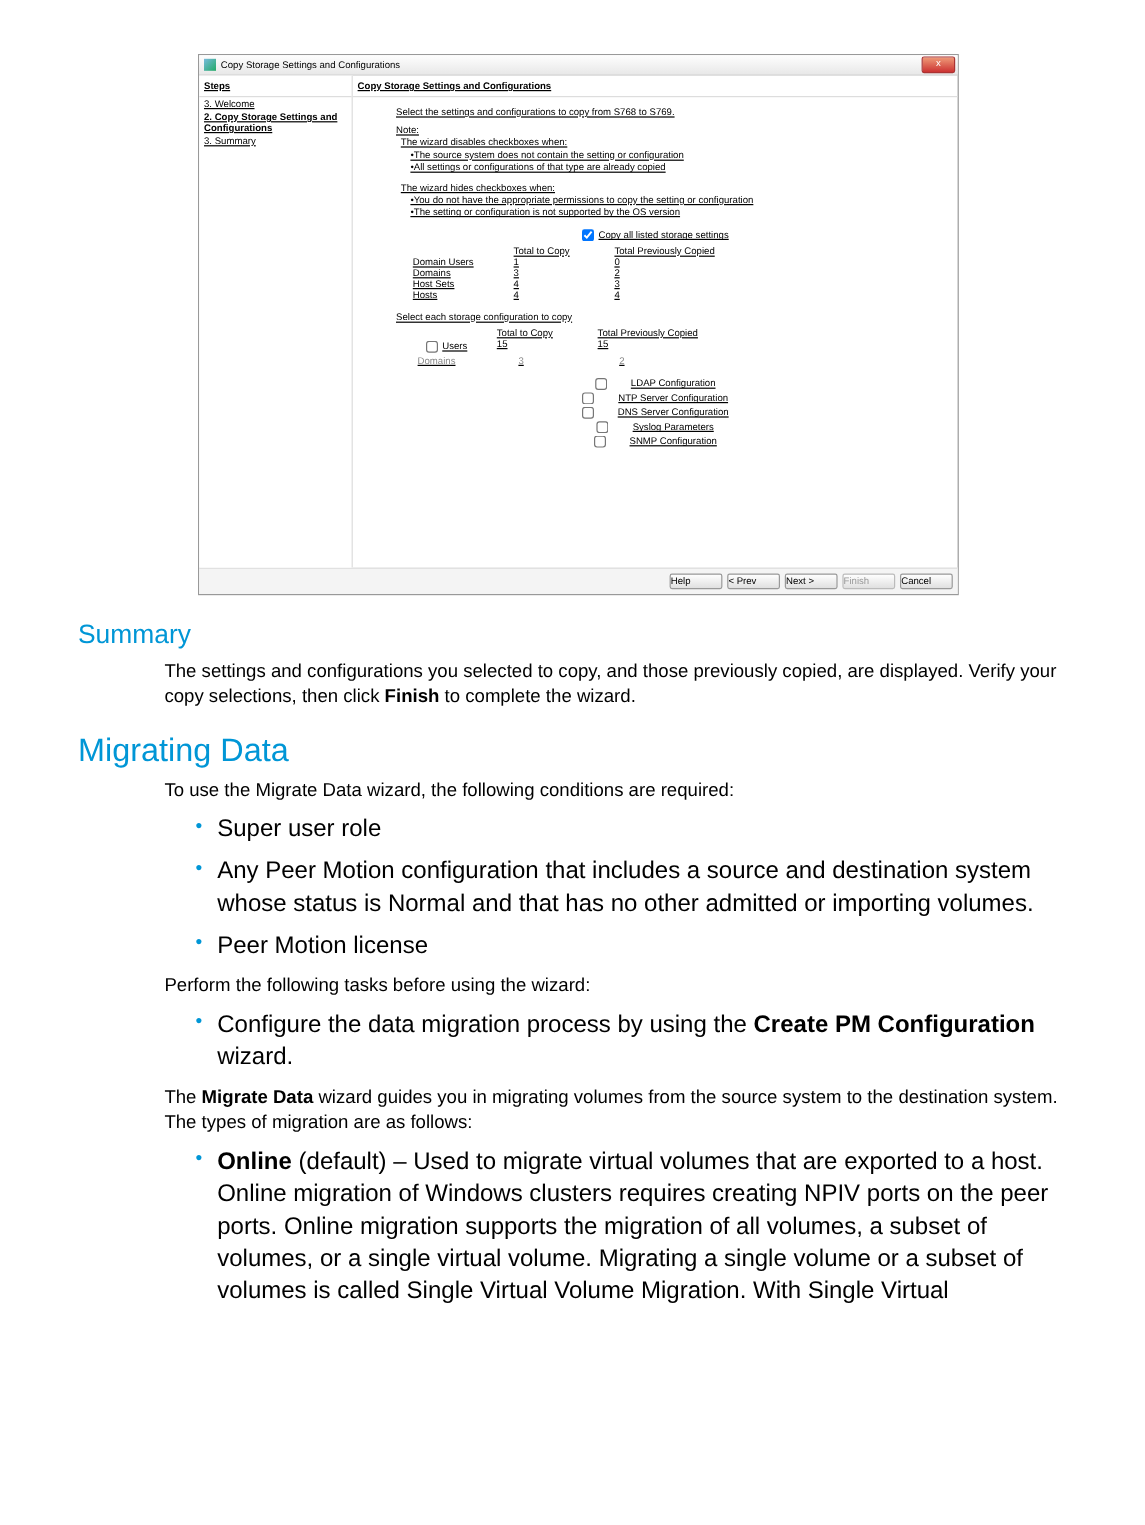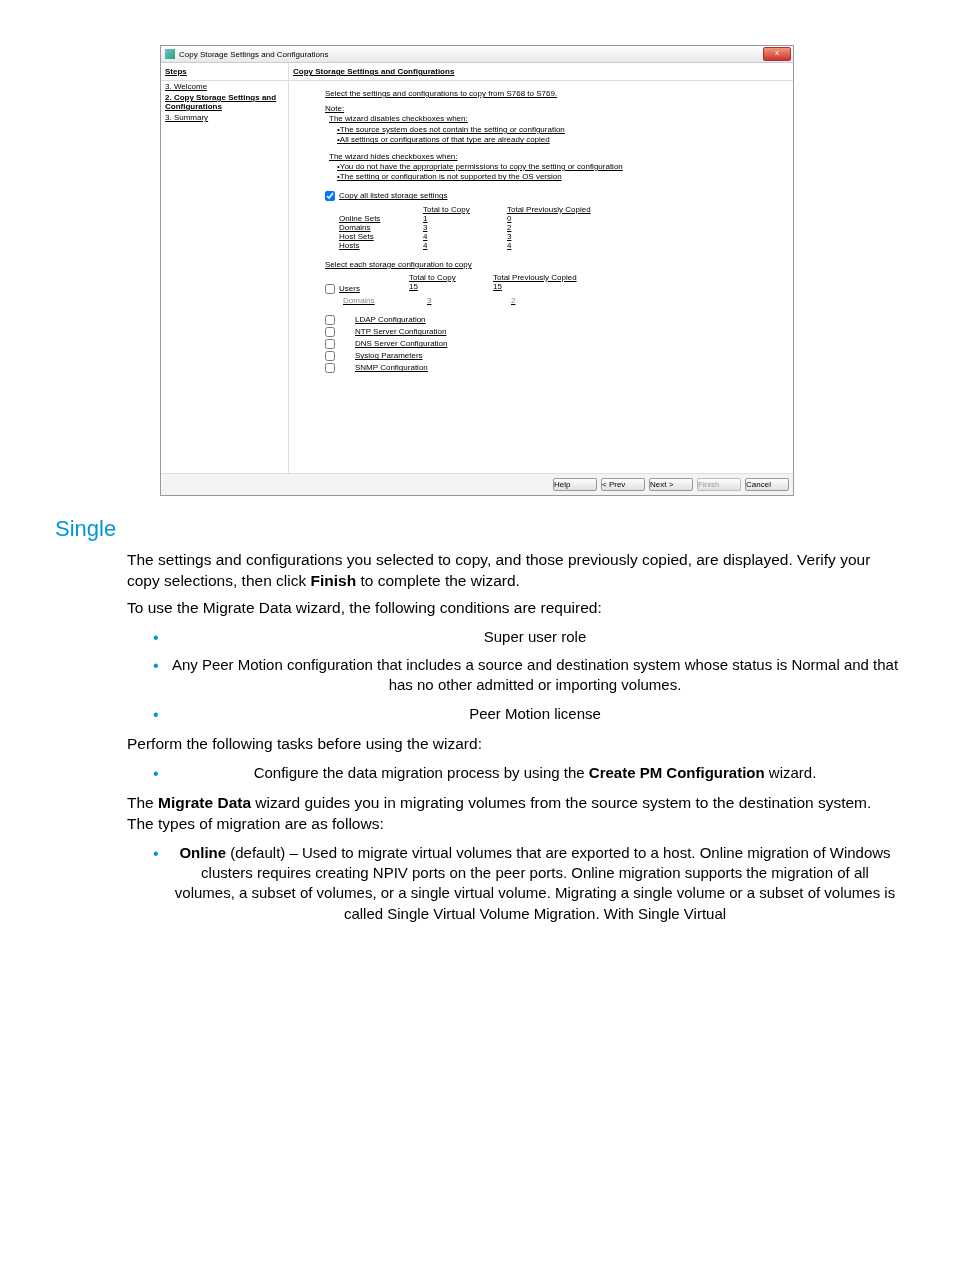--- a/index.html
+++ b/index.html
@@ -7,20 +7,21 @@
     padding: 0;
     font-family: Arial, Helvetica, sans-serif;
     font-size: 15px;
     color: #000;
     background: #fff;
     width: 954px;
   }
   .page {
     padding: 45px 55px 40px 55px;
     box-sizing: border-box;
+    margin-left: 10px;
   }
   .screenshot {
     border: 1px solid #999;
     width: 632px;
     margin: 0 auto 20px auto;
     background: #fff;
     font-size: 8px;
     font-family: Tahoma, Arial, sans-serif;
   }
   .titlebar {
@@ -63,21 +64,21 @@
   .content-col { flex: 1; padding: 0; }
   .content-header {
     font-weight: bold;
     font-size: 8px;
     padding: 4px 4px;
     border-bottom: 1px solid #ddd;
   }
   .content-inner { padding: 8px 36px; }
   .note-block { font-size: 8px; margin: 6px 0 8px 0; }
   .note-block div { line-height: 1.3; }
-  .chk { display: flex; align-items: center; margin: 2px 0; font-size: 8px; }
+  .chk { display: flex; align-items: center; margin: 2px 0; font-size: 8px; justify-content: center; }
   .chk input { width: 10px; height: 10px; margin: 0 4px 0 0; }
   .mini-table {
     margin: 4px 0 10px 14px;
     font-size: 8px;
   }
   .mini-table .row { display: flex; }
   .mini-table .c1 { width: 84px; }
   .mini-table .c2 { width: 84px; }
   .mini-table .c3 { width: 120px; }
   .mini-table .hdr { font-size: 8px; }
@@ -124,23 +125,22 @@
   }
   ul.bullets {
     margin: 4px 0 10px 72px;
     padding-left: 26px;
     list-style: none;
   }
   ul.bullets > li {
     position: relative;
     padding-left: 18px;
     margin: 8px 0;
-    font-size: 15px;
+    font-size: 20px;
     line-height: 1.35;
-    text-align: center;
   }
   ul.bullets > li::before {
     content: "•";
     color: #0096d6;
     position: absolute;
     left: 0;
     font-size: 16px;
     top: 0;
   }
 </style>
@@ -182,21 +182,21 @@
             <span>Copy all listed storage settings</span>
           </div>
 
           <div class="mini-table">
             <div class="row hdr">
               <div class="c1"></div>
               <div class="c2">Total to Copy</div>
               <div class="c3">Total Previously Copied</div>
             </div>
             <div class="row">
-                <div class="c1">Online Sets</div>
+                <div class="c1">Domain Users</div>
                 <div class="c2">1</div>
                 <div class="c3">0</div>
               </div>
             <div class="row">
                 <div class="c1">Domains</div>
                 <div class="c2">3</div>
                 <div class="c3">2</div>
               </div>
             <div class="row">
                 <div class="c1">Host Sets</div>
@@ -263,25 +263,26 @@
     </div>
     <div class="wizard-footer">
       <div class="wiz-btn">Help</div>
       <div class="wiz-btn">&lt; Prev</div>
       <div class="wiz-btn">Next &gt;</div>
       <div class="wiz-btn dis">Finish</div>
       <div class="wiz-btn">Cancel</div>
     </div>
   </div>
 
-  <h2 class="section">Single</h2>
+  <h2 class="section">Summary</h2>
   <p class="bodytext">
     <span>The settings and configurations you selected to copy, and those previously copied, are displayed. Verify your copy selections, then click </span><b>Finish</b><span> to complete the wizard.</span>
   </p>
 
+  <h1 class="section">Migrating Data</h1>
   <p class="bodytext">To use the Migrate Data wizard, the following conditions are required:</p>
   <ul class="bullets">
     <li>Super user role</li>
     <li>Any Peer Motion configuration that includes a source and destination system whose status is Normal and that has no other admitted or importing volumes.</li>
     <li>Peer Motion license</li>
   </ul>
   <p class="bodytext">Perform the following tasks before using the wizard:</p>
   <ul class="bullets">
     <li><span>Configure the data migration process by using the </span><b>Create PM Configuration</b><span> wizard.</span></li>
   </ul>

